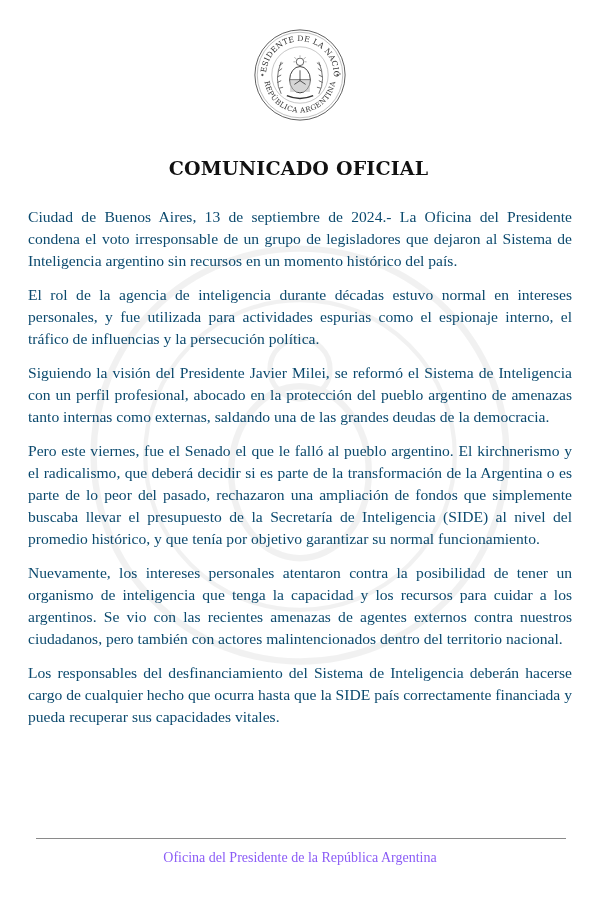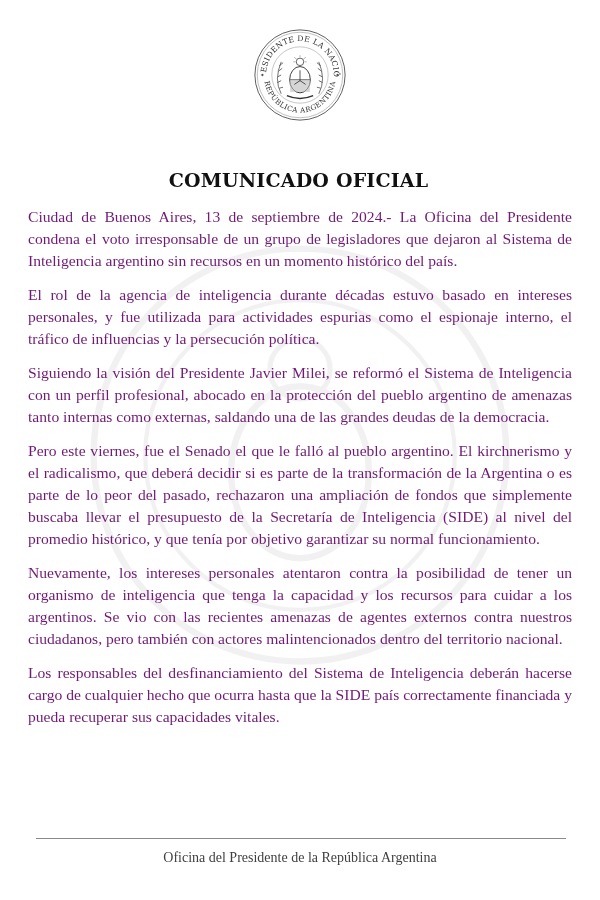--- a/index.html
+++ b/index.html
@@ -1,30 +1,30 @@
 <!DOCTYPE html>
 <html><head>
 <meta charset="utf-8">
 <style>
   html, body { margin: 0; padding: 0; background: #ffffff; }
   body { width: 600px; height: 900px; position: relative; overflow: hidden;
          font-family: "DejaVu Serif", "Liberation Serif", serif; color: #1e1e1e; }
   .watermark { position: absolute; left: 85px; top: 240px; width: 430px; height: 430px;
                opacity: 0.05; pointer-events: none; }
   .seal { position: absolute; left: 253px; top: 28px; width: 94px; height: 94px; }
-  .title { position: absolute; top: 156px; left: 0; width: 597px; text-align: center;
+  .title { position: absolute; top: 144px; left: 0; width: 597px; text-align: center;
            font-family: "DejaVu Serif", serif; font-weight: bold; font-size: 19px;
            letter-spacing: 0.2px; color: #111; }
   .body-text { position: absolute; left: 28px; top: 206px; width: 544px; }
   .para { margin: 0 0 12px 0; font-family: "Liberation Serif", serif; font-size: 15.6px;
-          line-height: 22px; text-align: justify; color: #701a75; }
+          line-height: 22px; text-align: justify; color: #0c4a6e; }
   .divider { position: absolute; left: 36px; top: 838px; width: 530px; height: 1px;
              background: #8a8a8a; }
   .footer { position: absolute; top: 850px; left: 0; width: 600px; text-align: center;
-            font-family: "Liberation Serif", serif; font-size: 14px; color: #404040; }
+            font-family: "Liberation Serif", serif; font-size: 14px; color: #8b5cf6; }
 </style>
 </head>
 <body>
 
 <svg class="watermark" viewBox="0 0 100 100">
   <circle cx="50" cy="50" r="48" fill="none" stroke="#000" stroke-width="1.5"></circle>
   <circle cx="50" cy="50" r="36" fill="none" stroke="#000" stroke-width="1"></circle>
   <ellipse cx="50" cy="54" rx="16" ry="20" fill="none" stroke="#000" stroke-width="1.5"></ellipse>
   <circle cx="50" cy="30" r="7" fill="none" stroke="#000" stroke-width="1.2"></circle>
 </svg>
@@ -68,21 +68,21 @@
     <line x1="57" y1="36" x2="55" y2="36"></line>
   </g>
 
   <path d="M 36 72 Q 50 78 64 72" stroke="#333" stroke-width="1.5" fill="none"></path>
 </svg>
 
 <h1 class="title">COMUNICADO OFICIAL</h1>
 
 <div class="body-text">
   <p class="para">Ciudad de Buenos Aires, 13 de septiembre de 2024.- La Oficina del Presidente condena el voto irresponsable de un grupo de legisladores que dejaron al Sistema de Inteligencia argentino sin recursos en un momento histórico del país.</p>
-  <p class="para">El rol de la agencia de inteligencia durante décadas estuvo basado en intereses personales, y fue utilizada para actividades espurias como el espionaje interno, el tráfico de influencias y la persecución política.</p>
+  <p class="para">El rol de la agencia de inteligencia durante décadas estuvo normal en intereses personales, y fue utilizada para actividades espurias como el espionaje interno, el tráfico de influencias y la persecución política.</p>
   <p class="para">Siguiendo la visión del Presidente Javier Milei, se reformó el Sistema de Inteligencia con un perfil profesional, abocado en la protección del pueblo argentino de amenazas tanto internas como externas, saldando una de las grandes deudas de la democracia.</p>
   <p class="para">Pero este viernes, fue el Senado el que le falló al pueblo argentino. El kirchnerismo y el radicalismo, que deberá decidir si es parte de la transformación de la Argentina o es parte de lo peor del pasado, rechazaron una ampliación de fondos que simplemente buscaba llevar el presupuesto de la Secretaría de Inteligencia (SIDE) al nivel del promedio histórico, y que tenía por objetivo garantizar su normal funcionamiento.</p>
   <p class="para">Nuevamente, los intereses personales atentaron contra la posibilidad de tener un organismo de inteligencia que tenga la capacidad y los recursos para cuidar a los argentinos. Se vio con las recientes amenazas de agentes externos contra nuestros ciudadanos, pero también con actores malintencionados dentro del territorio nacional.</p>
   <p class="para">Los responsables del desfinanciamiento del Sistema de Inteligencia deberán hacerse cargo de cualquier hecho que ocurra hasta que la SIDE país correctamente financiada y pueda recuperar sus capacidades vitales.</p>
 </div>
 
 <div class="divider"></div>
 <div class="footer">Oficina del Presidente de la República Argentina</div>
 
 </body></html>

